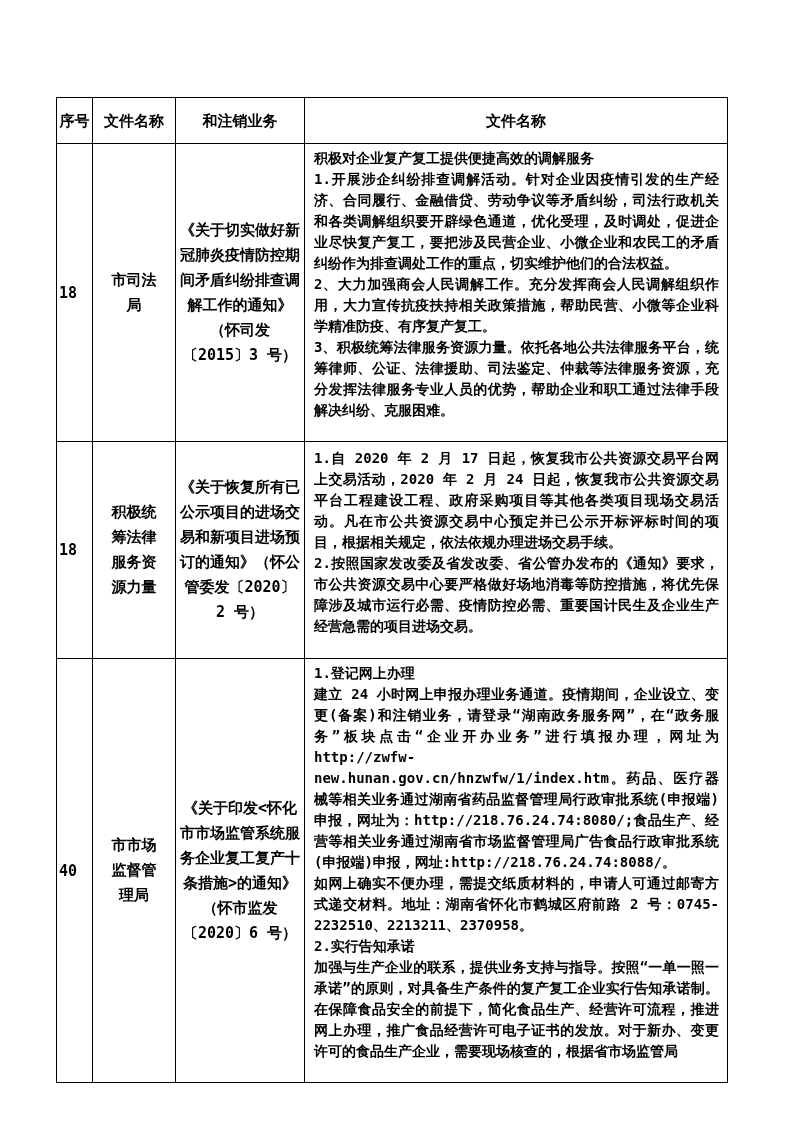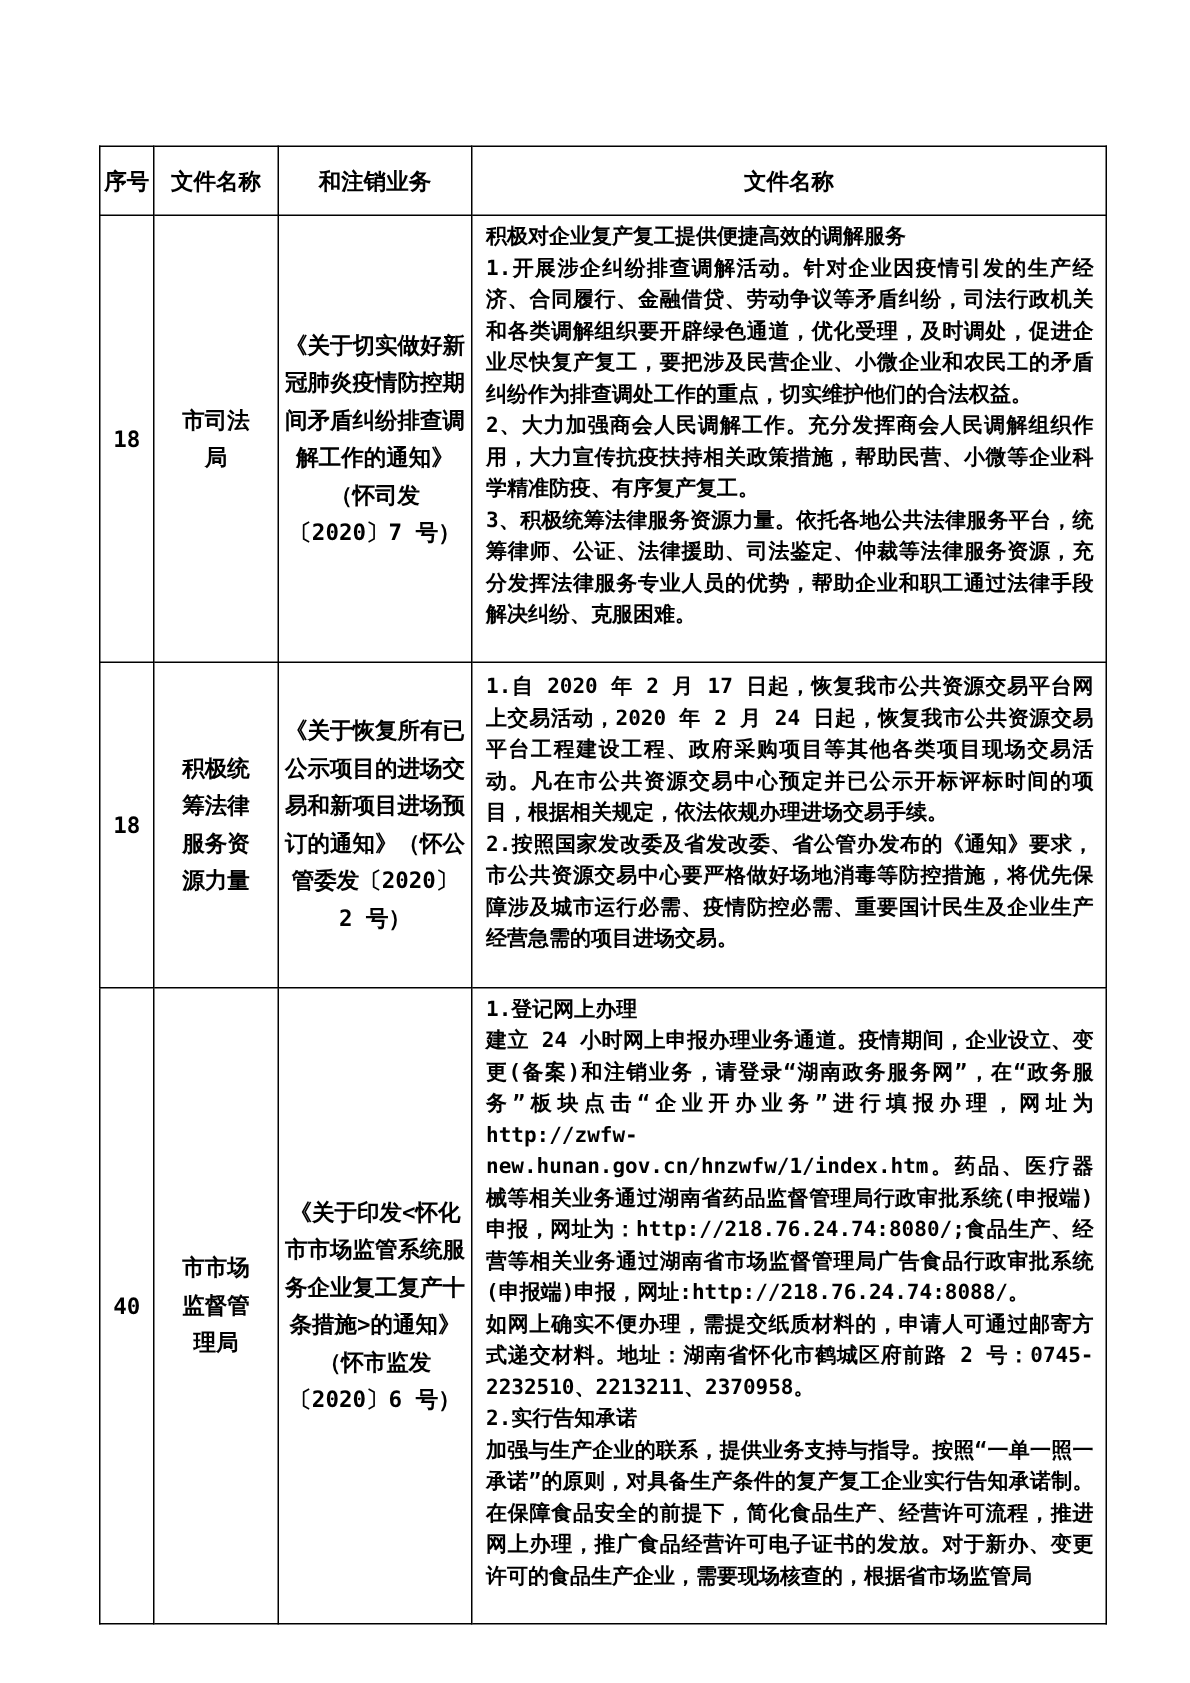--- a/index.html
+++ b/index.html
@@ -11,21 +11,21 @@
     position: relative;
     width: 793px;
     height: 1122px;
     background: #ffffff;
     color: #000000;
     font-family: "DejaVu Sans Mono", "Liberation Mono", "DejaVu Sans", sans-serif;
     overflow: hidden;
   }
   table.doc-table {
     position: absolute;
-    left: 66px;
+    left: 56px;
     top: 97px;
     width: 671px;
     border-collapse: collapse;
     table-layout: fixed;
   }
   table.doc-table th,
   table.doc-table td {
     border: 1.5px solid #000000;
     font-weight: 700;
     color: #000000;
@@ -39,21 +39,20 @@
     text-align: center;
     padding: 2px 2px;
     font-weight: 700;
   }
   tr.header-row { height: 46px; }
   tr.row-18 { height: 277px; }
   tr.row-19 { height: 217px; }
   tr.row-20 { height: 388px; }
   td.no-cell {
     font-size: 15px;
-    text-align: center;
     padding: 0 2px;
   }
   td.agency-cell {
     font-size: 15px;
     line-height: 25px;
     text-align: center;
     padding: 0 16px;
   }
   td.docname-cell {
     font-size: 15px;
@@ -98,21 +97,21 @@
         <th class="col-header">序号</th>
         <th class="col-header">文件名称</th>
         <th class="col-header">和注销业务</th>
         <th class="col-header">文件名称</th>
       </tr>
     </thead>
     <tbody>
       <tr class="row-18">
         <td class="no-cell">18</td>
         <td class="agency-cell">市司法局</td>
-        <td class="docname-cell">《关于切实做好新冠肺炎疫情防控期间矛盾纠纷排查调解工作的通知》（怀司发〔2020〕7 号）</td>
+        <td class="docname-cell">《关于切实做好新冠肺炎疫情防控期间矛盾纠纷排查调解工作的通知》（怀司发〔2015〕3 号）</td>
         <td class="content-cell">积极对企业复产复工提供便捷高效的调解服务
 1.开展涉企纠纷排查调解活动。针对企业因疫情引发的生产经济、合同履行、金融借贷、劳动争议等矛盾纠纷，司法行政机关和各类调解组织要开辟绿色通道，优化受理，及时调处，促进企业尽快复产复工，要把涉及民营企业、小微企业和农民工的矛盾纠纷作为排查调处工作的重点，切实维护他们的合法权益。
 2、大力加强商会人民调解工作。充分发挥商会人民调解组织作用，大力宣传抗疫扶持相关政策措施，帮助民营、小微等企业科学精准防疫、有序复产复工。
 3、积极统筹法律服务资源力量。依托各地公共法律服务平台，统筹律师、公证、法律援助、司法鉴定、仲裁等法律服务资源，充分发挥法律服务专业人员的优势，帮助企业和职工通过法律手段解决纠纷、克服困难。</td>
       </tr>
       <tr class="row-19">
         <td class="no-cell">18</td>
         <td class="agency-cell">积极统筹法律服务资源力量</td>
         <td class="docname-cell">《关于恢复所有已公示项目的进场交易和新项目进场预订的通知》（怀公管委发〔2020〕2 号）</td>
         <td class="content-cell">1.自 2020 年 2 月 17 日起，恢复我市公共资源交易平台网上交易活动，2020 年 2 月 24 日起，恢复我市公共资源交易平台工程建设工程、政府采购项目等其他各类项目现场交易活动。凡在市公共资源交易中心预定并已公示开标评标时间的项目，根据相关规定，依法依规办理进场交易手续。

